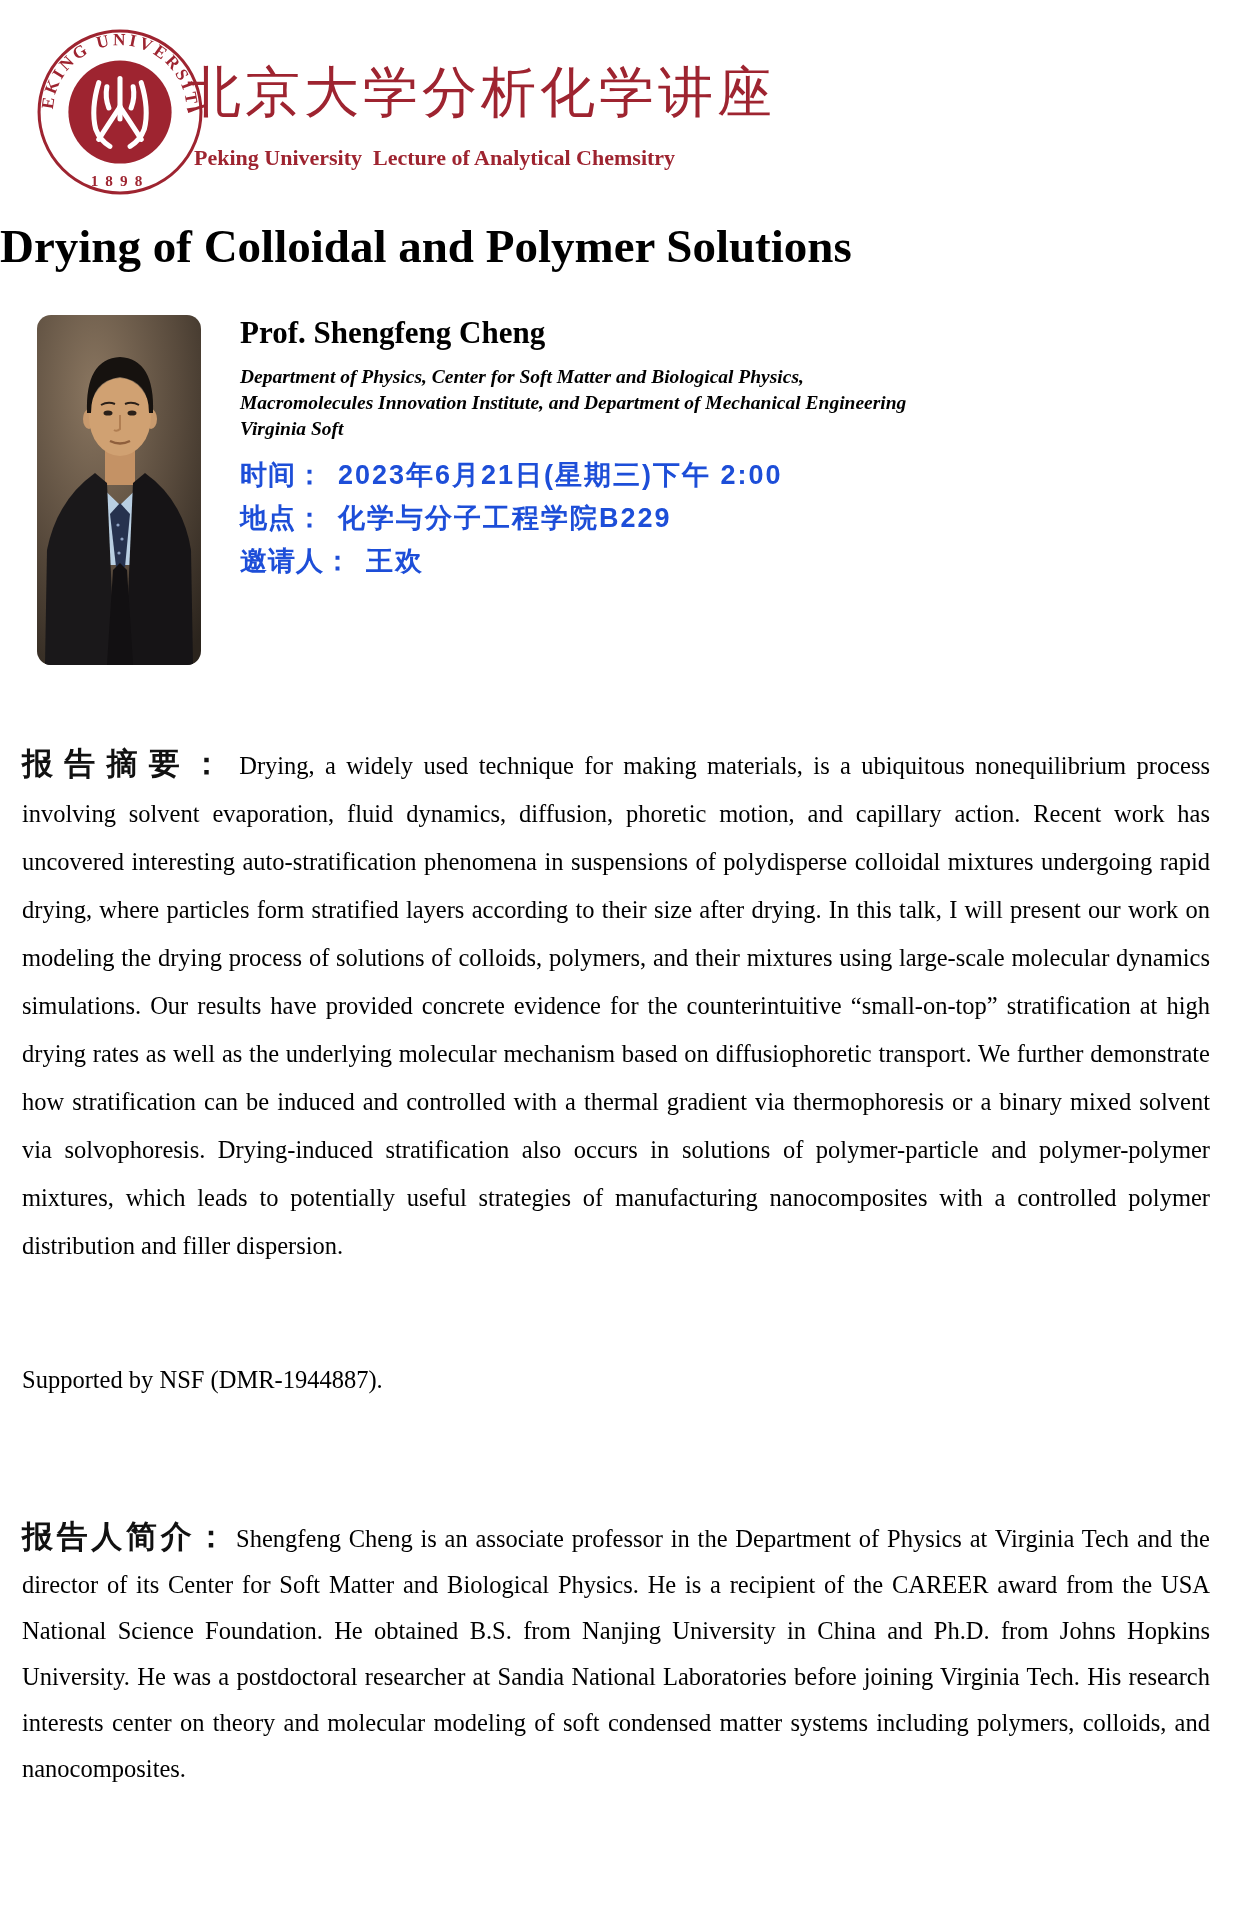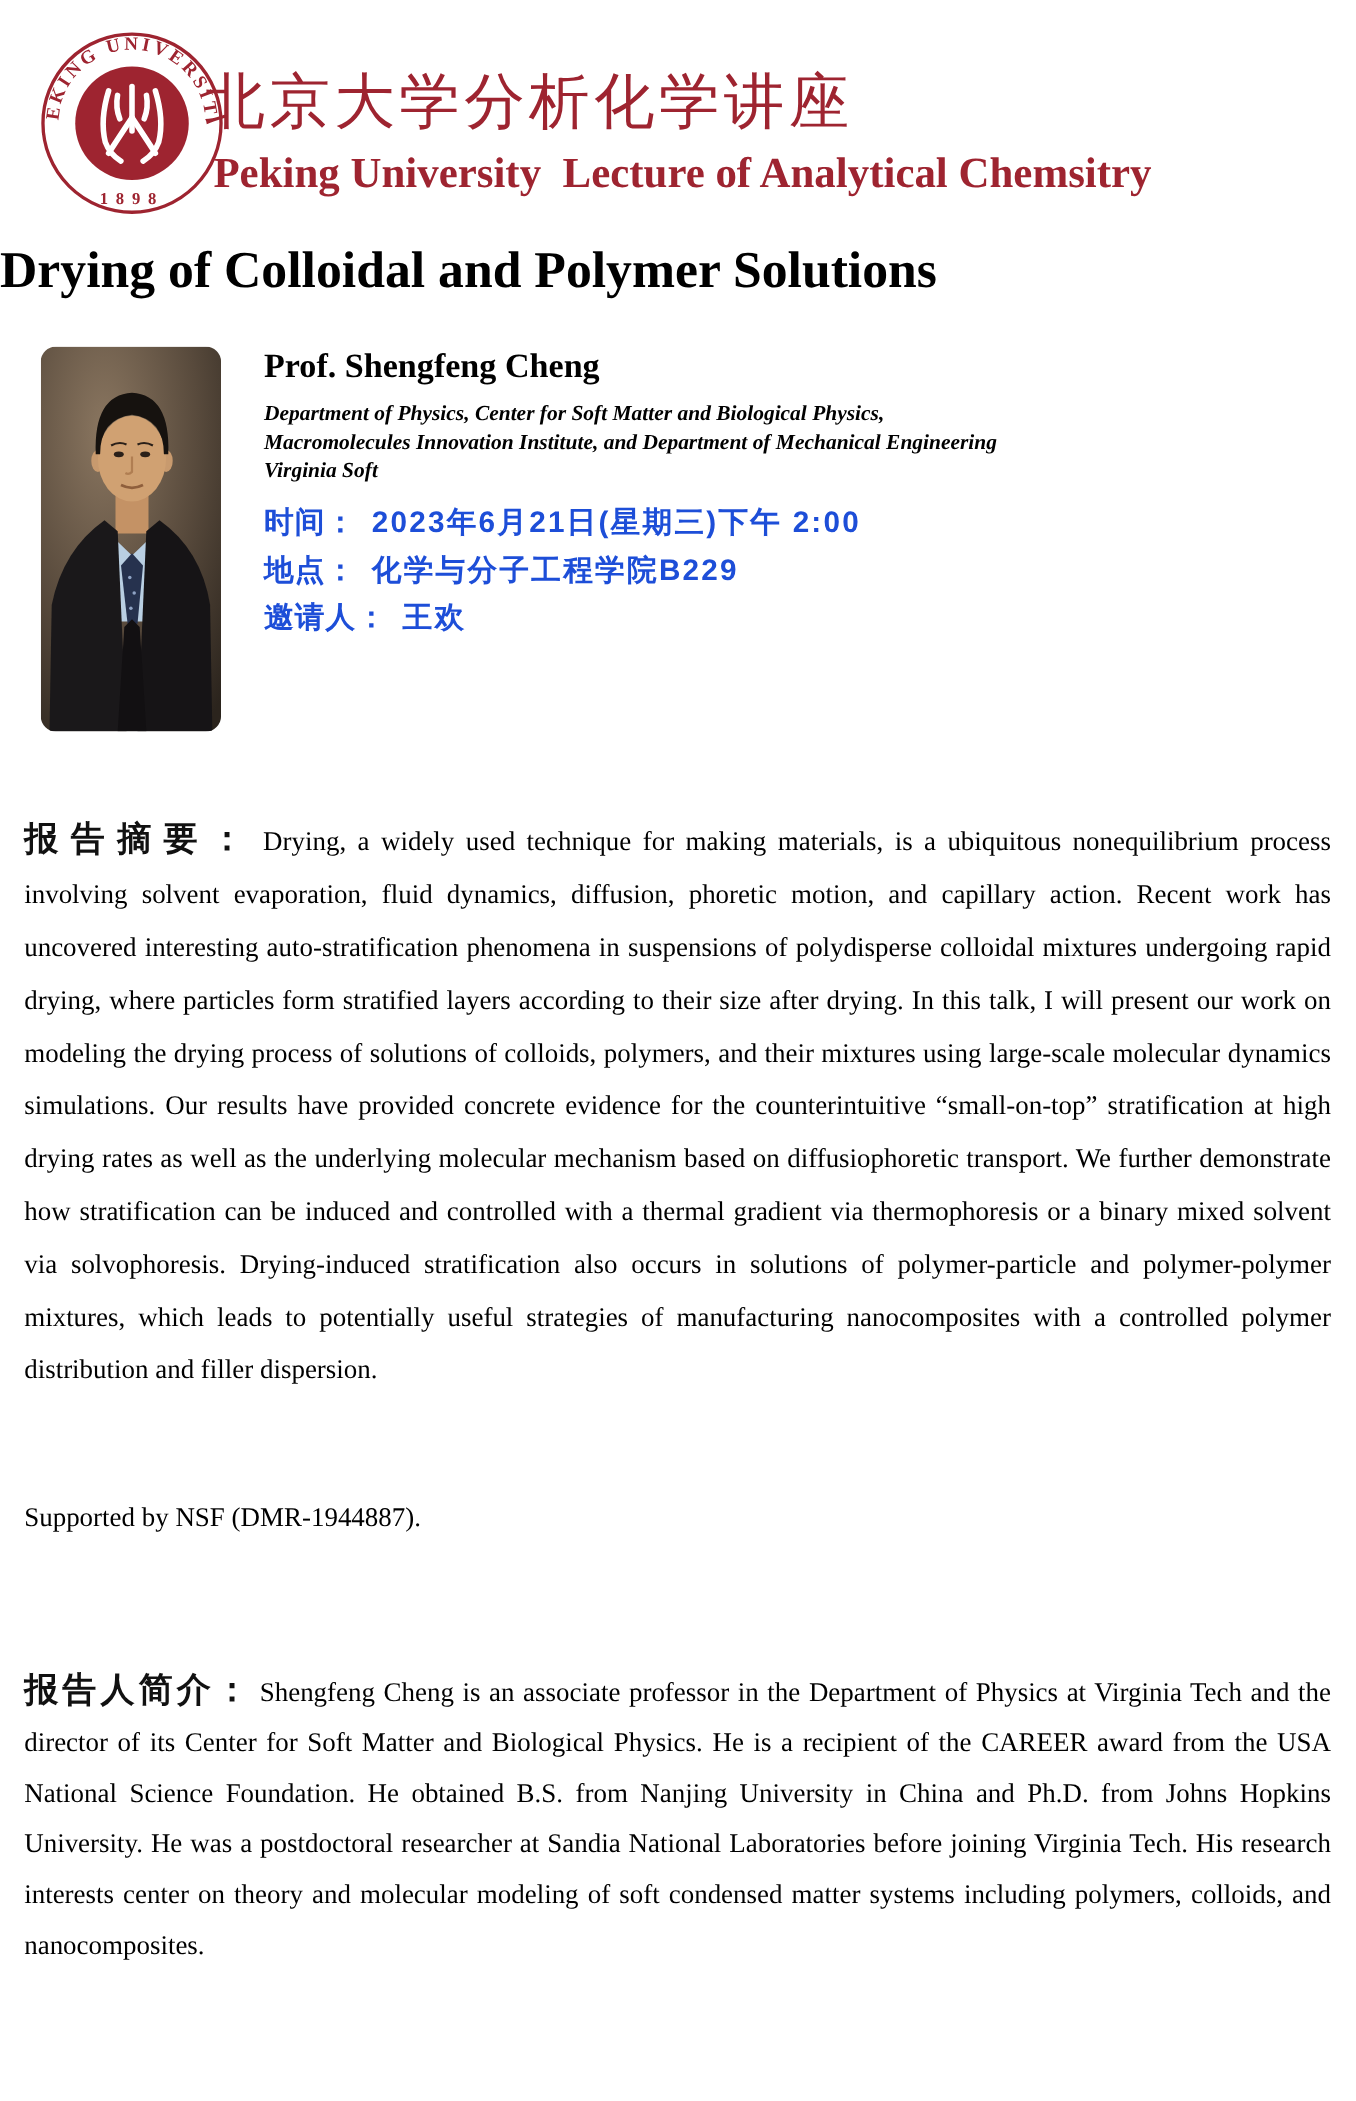--- a/index.html
+++ b/index.html
@@ -25,21 +25,21 @@
     font-weight:400;
     font-size:55px;
     line-height:92px;
     letter-spacing:4px;
     color:var(--brand);
     white-space:pre;
   }
   .title-en{
     font-family:"Liberation Serif", serif;
     font-weight:bold;
-    font-size:39px;
+    font-size:22px;
     line-height:40px;
     color:var(--brand);
     white-space:pre;
     padding-left:8px;
   }
 
   
   .lecture-title{
     position:absolute;left:0;right:0;top:218px;
     margin:0;

